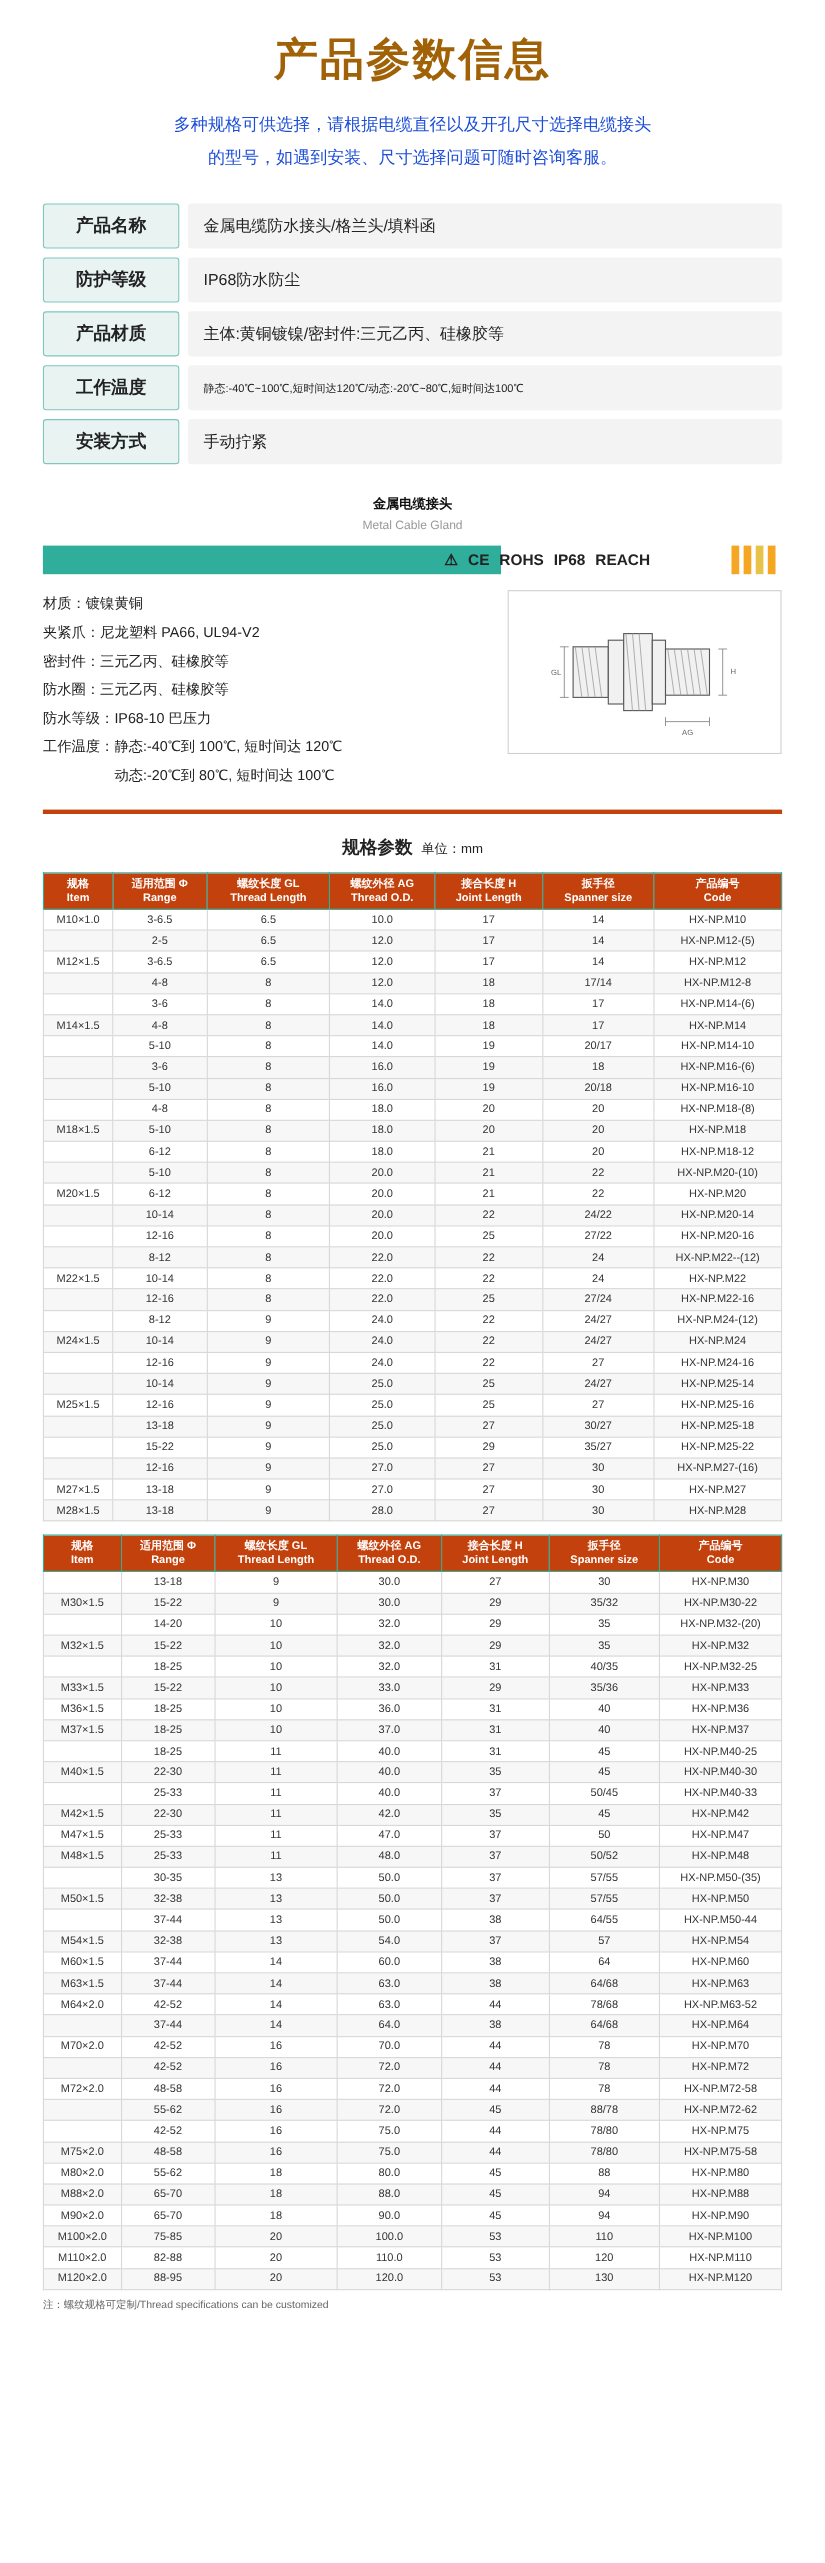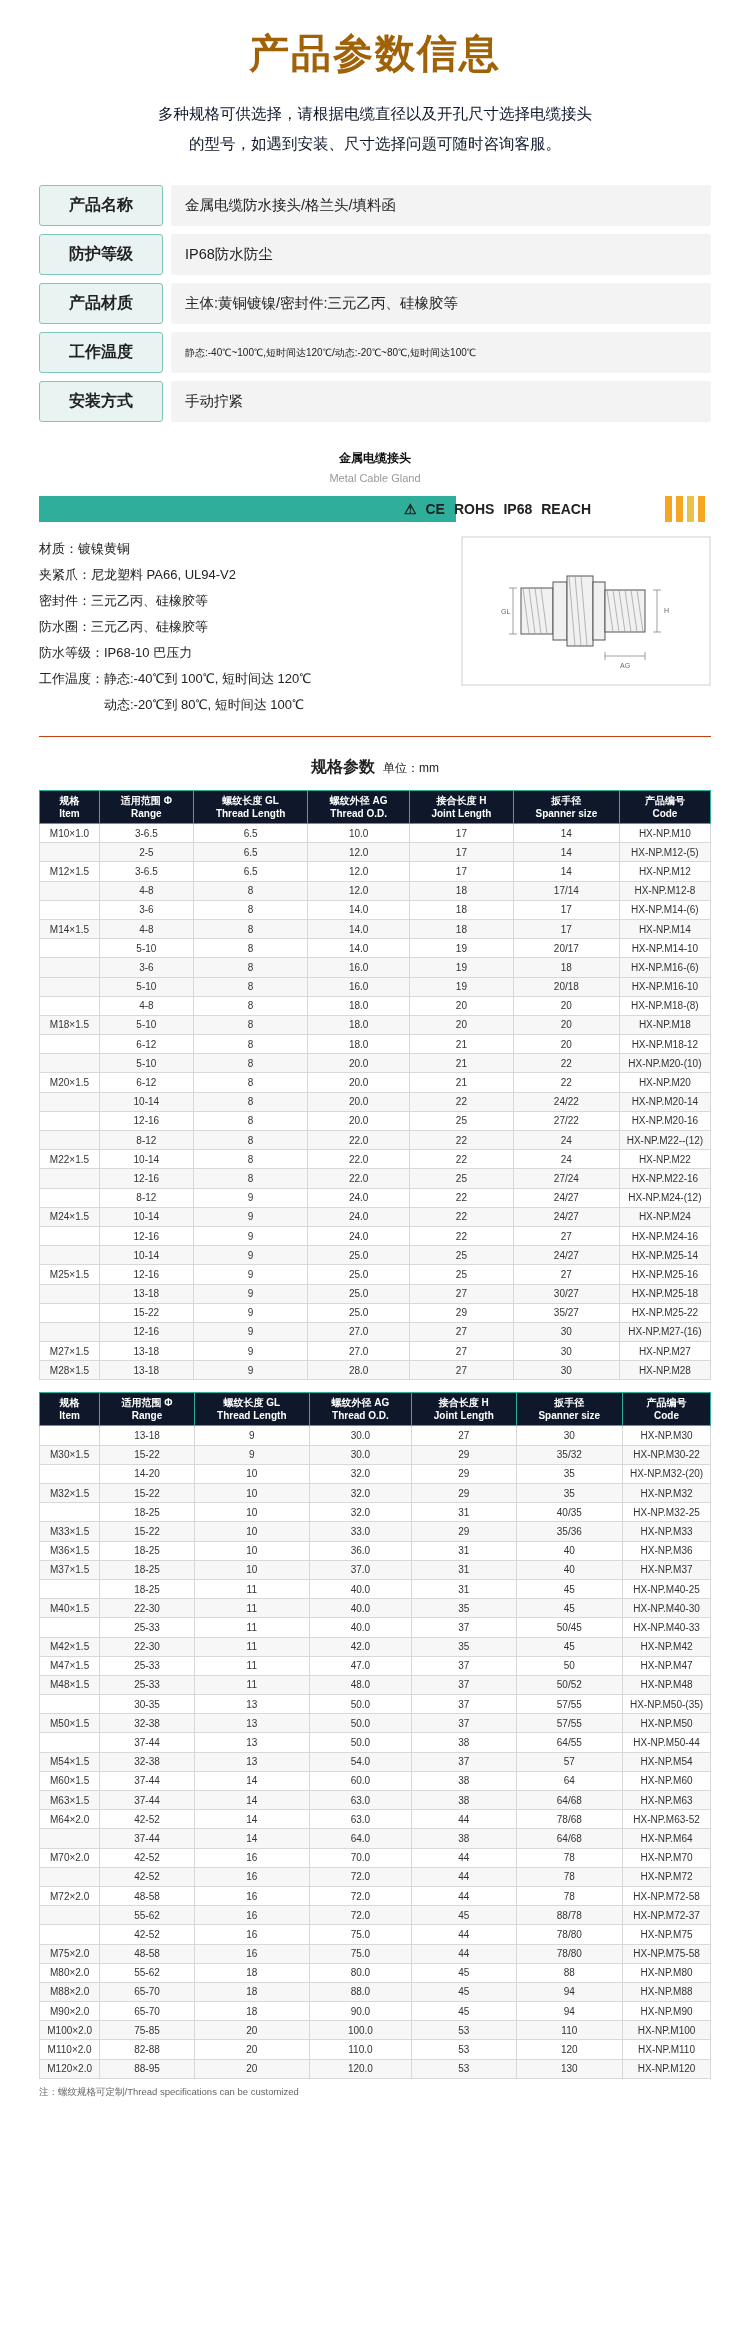--- a/index.html
+++ b/index.html
@@ -18,21 +18,21 @@
     font-size: 40px;
     font-weight: bold;
     letter-spacing: 2px;
     color: #a16207;
     padding-top: 26px;
   }
   .subtitle {
     text-align: center;
     font-size: 15.5px;
     line-height: 30px;
-    color: #0f172a;
+    color: #1d4ed8;
     margin: 18px auto 0 auto;
     width: 610px;
   }
 
   
   .specs { width: 672px; margin: 26px auto 0 auto; }
   .spec-row {
     display: flex;
     align-items: stretch;
     margin-bottom: 8px;
@@ -106,21 +106,21 @@
   .stripe { width: 7px; }
   .s1 { background: #f5a623; }
   .s2 { background: #f5a623; }
   .s3 { background: #e8c34a; }
   .s4 { background: #f5a623; }
 
   .prod-body {
     width: 672px;
     margin: 14px auto 0 auto;
     display: flex;
-    border-bottom: 1px solid #c2410c;
+    border-bottom: 4px solid #c2410c;
     padding-bottom: 18px;
   }
   .prod-specs { flex: 1; font-size: 13px; line-height: 26px; color: #222; }
   .prod-specs .ln { white-space: nowrap; }
   .prod-img {
     width: 260px;
     flex: 0 0 260px;
     position: relative;
   }
   .gland-svg { display: block; margin-left: 10px; }
@@ -135,26 +135,26 @@
   .tbl-title .unit { font-size: 12px; font-weight: normal; margin-left: 8px; }
 
   table.spec-table {
     width: 672px;
     margin: 12px auto 0 auto;
     border-collapse: collapse;
     font-size: 10px;
     color: #333;
   }
   table.spec-table th {
-    background: #0f172a;
+    background: #c2410c;
     color: #fff;
     font-size: 10px;
     font-weight: bold;
     border: 1px solid #2fae9b;
-    padding: 3px 16px;
+    padding: 3px 4px;
     line-height: 13px;
   }
   table.spec-table td {
     border: 1px solid #d8d8d8;
     text-align: center;
     padding: 2.6px 2px;
     line-height: 13px;
     white-space: nowrap;
   }
   table.spec-table td.item { font-weight: normal; }
@@ -837,21 +837,21 @@
           <td>78</td>
           <td>HX-NP.M72-58</td>
         </tr>
         <tr class="alt">
           <td class="item"></td>
           <td>55-62</td>
           <td>16</td>
           <td>72.0</td>
           <td>45</td>
           <td>88/78</td>
-          <td>HX-NP.M72-37</td>
+          <td>HX-NP.M72-62</td>
         </tr>
         <tr>
           <td class="item"></td>
           <td>42-52</td>
           <td>16</td>
           <td>75.0</td>
           <td>44</td>
           <td>78/80</td>
           <td>HX-NP.M75</td>
         </tr>

